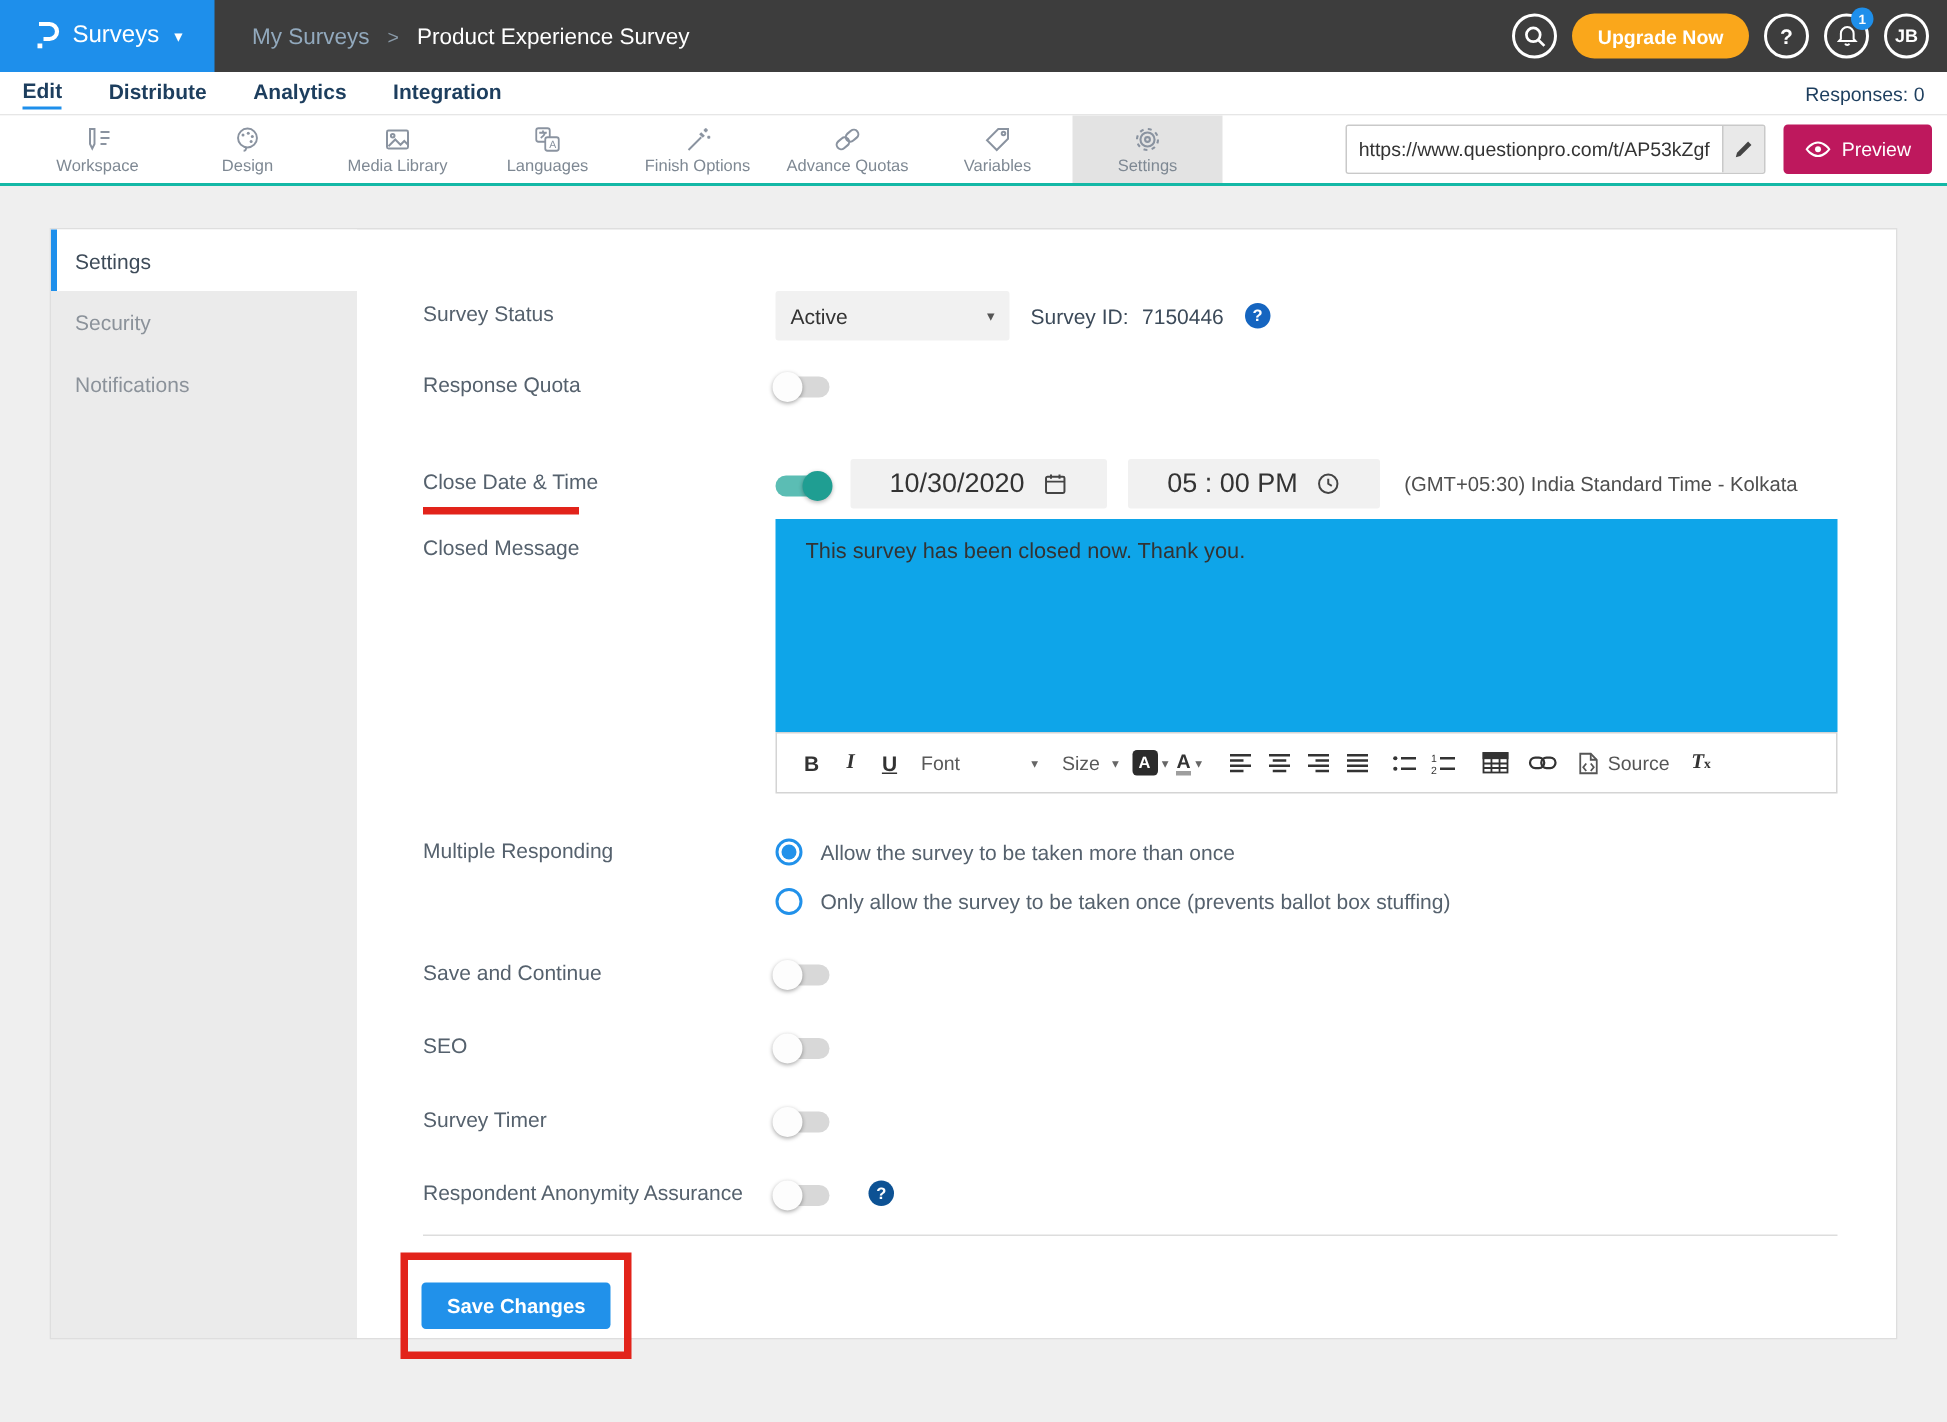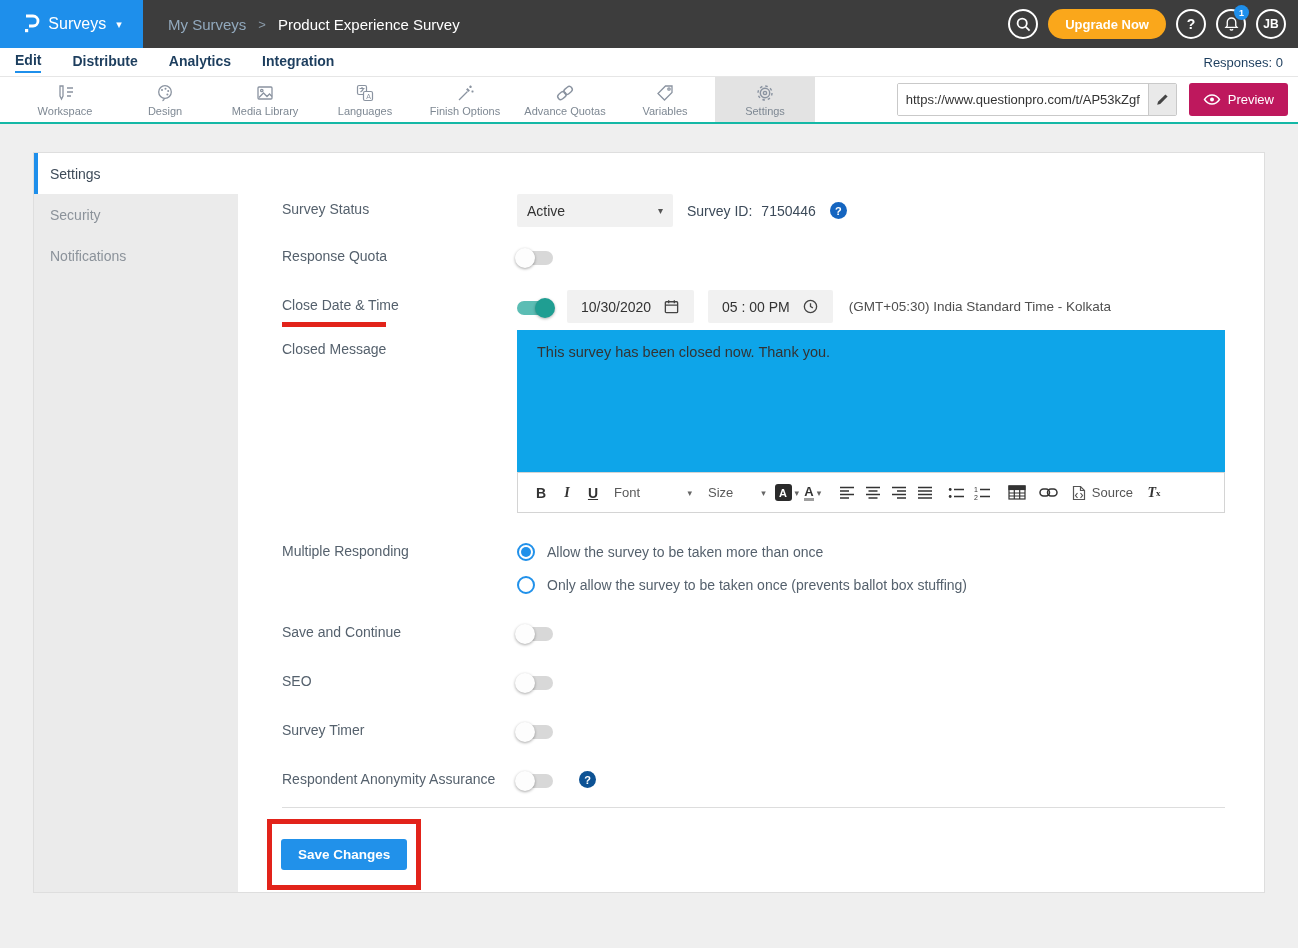--- a/index.html
+++ b/index.html
@@ -60,21 +60,21 @@
   .help { width:17px; height:17px; border-radius:50%; background:#1565c0; color:#fff; font-size:11px; font-weight:bold; display:flex; align-items:center; justify-content:center; margin-left:14px; cursor:pointer; }
   .help.dark { background:#0d5294; }
 
   .toggle { width:36px; height:14px; border-radius:7px; background:#d8d8d8; position:relative; margin-top:3px; cursor:pointer; flex-shrink:0; }
   .toggle .knob { position:absolute; left:-2px; top:-3px; width:20px; height:20px; border-radius:50%; background:#fdfdfd; box-shadow:0 1px 3px rgba(0,0,0,.35); }
   .toggle.on { background:#5bbdb4; }
   .toggle.on .knob { left:auto; right:-2px; background:#1f9e92; box-shadow:0 1px 3px rgba(0,0,0,.3); }
 
   .redline { position:absolute; left:0; top:25px; width:104px; height:5px; background:#e2231a; }
 
-  .tfield { height:33px; background:#f1f1f1; border-radius:2px; display:flex; align-items:center; gap:12px; padding:0 14px; font-size:14px; color:#333; margin-left:14px; cursor:pointer; }
+  .tfield { height:33px; background:#f1f1f1; border-radius:2px; display:flex; align-items:center; gap:12px; padding:0 26px; font-size:18px; color:#333; margin-left:14px; cursor:pointer; }
   .tzone { font-size:13.5px; color:#4f4f4f; margin-left:16px; }
 
   .editor { width:708px; }
   .etext { height:142px; background:#0ea5e9; padding:14px 20px; font-size:14.5px; color:#333; }
   .etoolbar { height:41px; border:1px solid #d4d4d4; background:#fff; display:flex; align-items:center; padding:0 10px; color:#484848; }
   .ebtn { display:flex; align-items:center; justify-content:center; min-width:26px; height:28px; cursor:pointer; font-size:14px; }
   .eb-b { font-weight:bold; color:#333; }
   .eb-i { font-style:italic; font-family:"Liberation Serif",serif; font-weight:bold; color:#333; }
   .eb-u { text-decoration:underline; font-weight:bold; color:#333; }
   .edrop { display:flex; align-items:center; gap:26px; font-size:13px; color:#595959; margin:0 8px; cursor:pointer; }
@@ -276,21 +276,21 @@
             <span>Active</span>
             <span class="caret">▾</span>
           </div>
           <span class="idtext">Survey ID:</span>
           <span class="idval">7150446</span>
           <span class="help">?</span>
         </div>
       </div>
 
       
-      <div class="frow" style="margin-bottom:32px">
+      <div class="frow" style="margin-bottom:48px">
         <div class="flabel top">Response Quota</div>
         <div class="fctl">
           <div class="toggle">
               <div class="knob"></div>
             </div>
         </div>
       </div>
 
       
       <div class="frow" style="margin-bottom:18px">
@@ -330,21 +330,21 @@
         <div class="editor" style="margin-top:-11px">
           <div class="etext">This survey has been closed now. Thank you.</div>
           <div class="etoolbar">
             <span class="ebtn eb-b">B</span>
             <span class="ebtn eb-i">I</span>
             <span class="ebtn eb-u">U</span>
             <span class="edrop" style="width:78px;justify-content:space-between">
               <span>Font</span>
                 <span class="dcaret">▾</span>
             </span>
-            <span class="edrop" style="gap:28px">
+            <span class="edrop" style="gap:8px">
               <span>Size</span>
                 <span class="dcaret">▾</span>
             </span>
             <span class="ebtn" style="gap:3px">
               <span class="abox">A</span>
                 <span class="dcaret" style="font-size:9px;color:#666">▾</span>
             </span>
             <span class="ebtn" style="gap:3px">
               <span class="acolor">A</span>
                 <span class="dcaret" style="font-size:9px;color:#666">▾</span>

